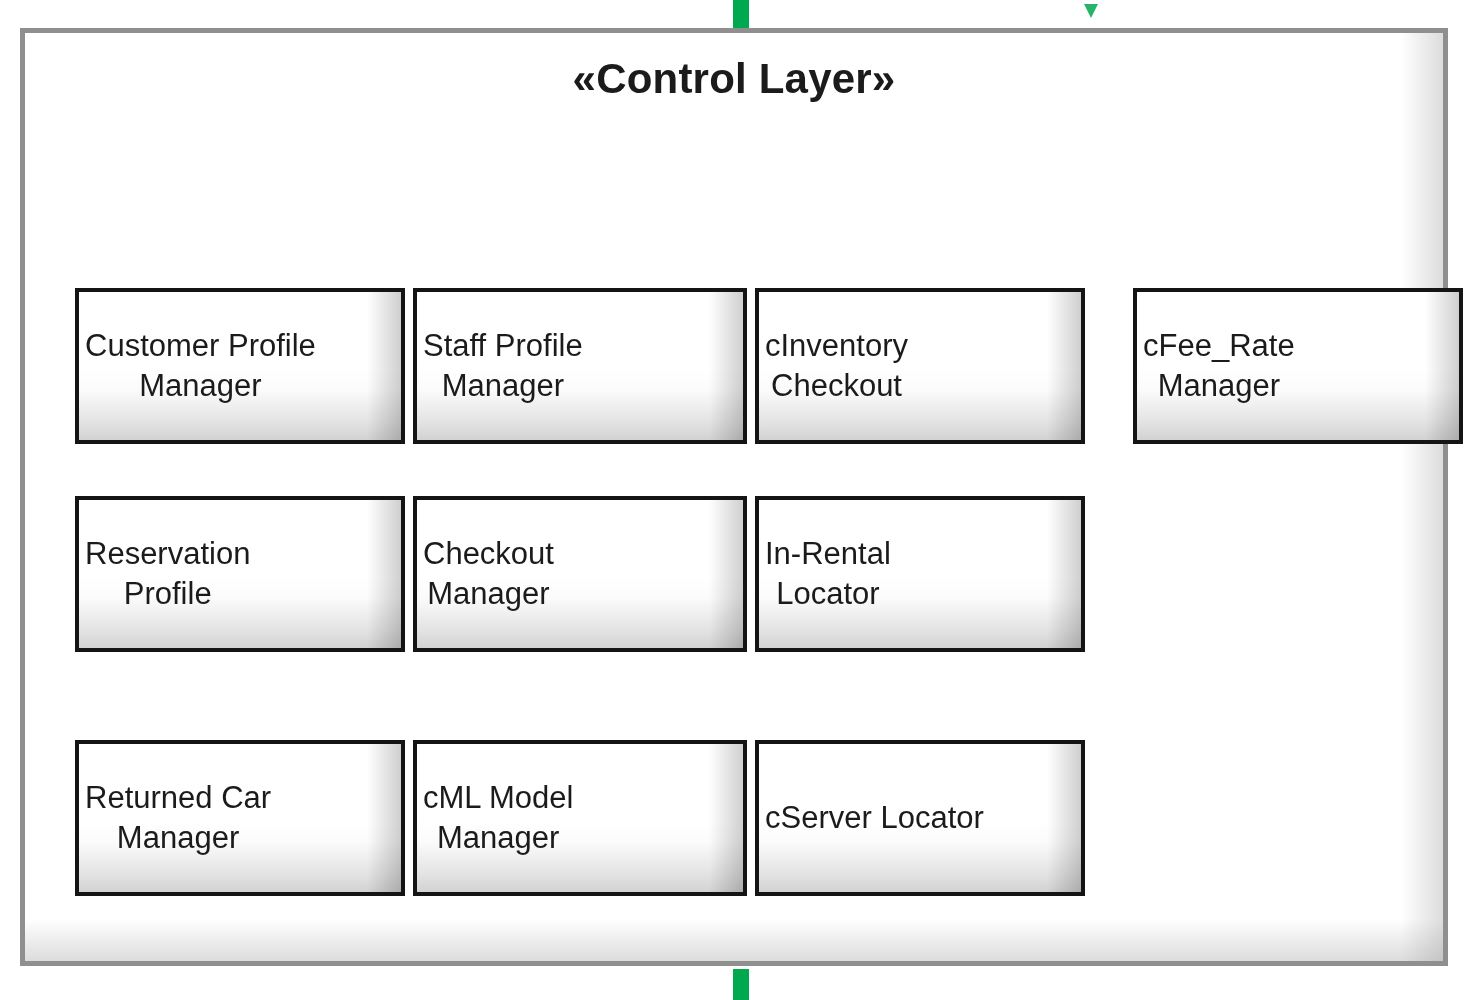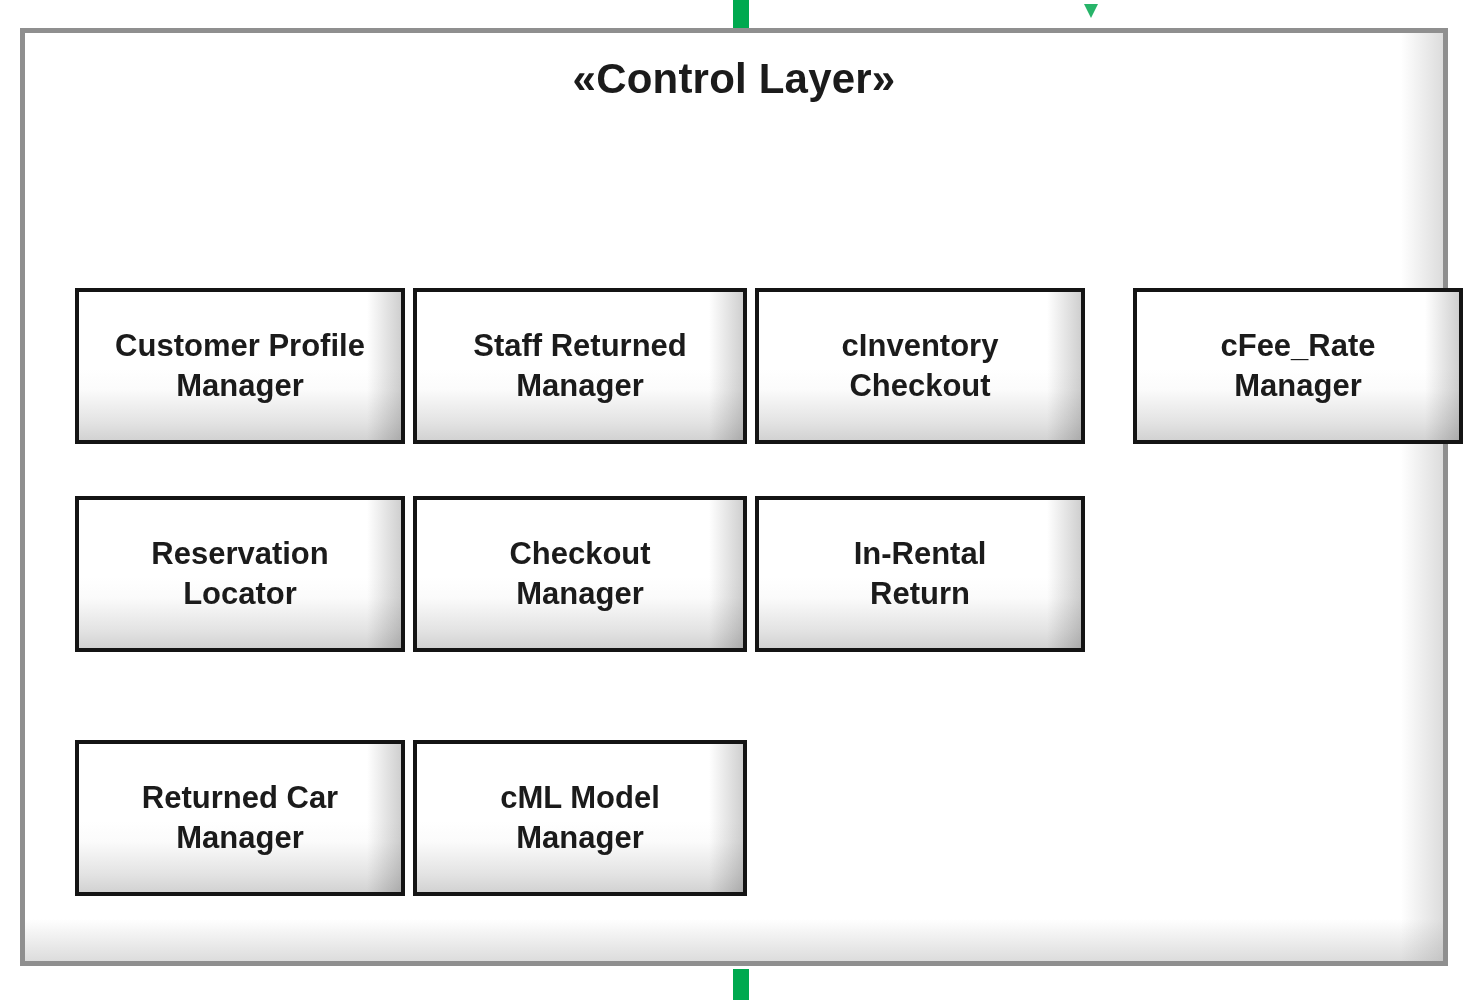--- a/index.html
+++ b/index.html
@@ -92,24 +92,24 @@
   .component-box {
     box-sizing: border-box;
     border: 4px solid #141414;
     background: #ffffff;
     background-image:
       linear-gradient(to bottom, #ffffff 0%, #ffffff 52%, #fbfbfb 66%, #e3e3e3 88%, #d2d2d2 100%),
       linear-gradient(to left, #cfcfcf 0px, rgba(255,255,255,0) 34px);
     background-blend-mode: multiply;
     display: flex;
     align-items: center;
-    justify-content: center;
+    justify-content: flex-start;
     text-align: center;
     font-size: 31px;
-    font-weight: bold;
+    font-weight: normal;
     color: #1b1b1b;
     line-height: 1.28;
     padding: 0 6px;
   }
   .component-box.w1 { width: 330px; height: 156px; }
   .component-box.w2 { width: 334px; height: 156px; }
   .component-box.w3 { width: 330px; height: 156px; }
   .component-box.w4 { width: 330px; height: 156px; margin-left: 40px; }
   .box-label { display: block; white-space: pre-line; }
 </style>
@@ -125,56 +125,59 @@
   <div class="layer-frame">
 
     <div class="layer-title">«Control Layer»</div>
 
     <div class="row row-1">
       <div class="component-box w1">
         <span class="box-label">Customer Profile
 Manager</span>
       </div>
       <div class="component-box w2">
-        <span class="box-label">Staff Returned
+        <span class="box-label">Staff Profile
 Manager</span>
       </div>
       <div class="component-box w3">
         <span class="box-label">cInventory
 Checkout</span>
       </div>
       <div class="component-box w4">
         <span class="box-label">cFee_Rate
 Manager</span>
       </div>
     </div>
 
     <div class="row row-2">
       <div class="component-box w1">
         <span class="box-label">Reservation
-Locator</span>
+Profile</span>
       </div>
       <div class="component-box w2">
         <span class="box-label">Checkout
 Manager</span>
       </div>
       <div class="component-box w3">
         <span class="box-label">In-Rental
-Return</span>
+Locator</span>
       </div>
     </div>
 
     <div class="row row-3">
       <div class="component-box w1">
         <span class="box-label">Returned Car
 Manager</span>
       </div>
       <div class="component-box w2">
         <span class="box-label">cML Model
 Manager</span>
       </div>
+      <div class="component-box w3">
+        <span class="box-label">cServer Locator</span>
+      </div>
     </div>
 
   </div>
 
   <div class="connector connector-bottom"></div>
 
 </div>
 
 </body></html>

